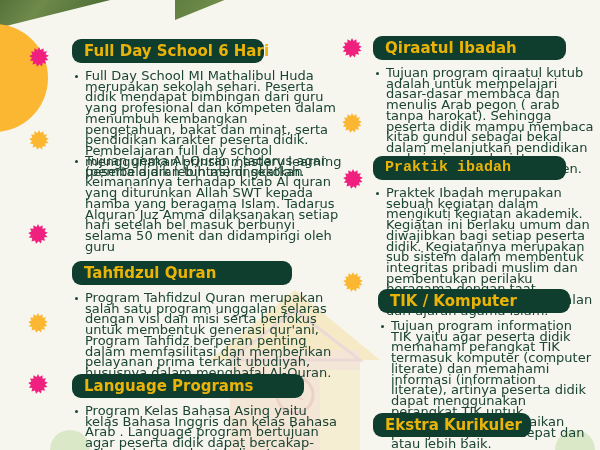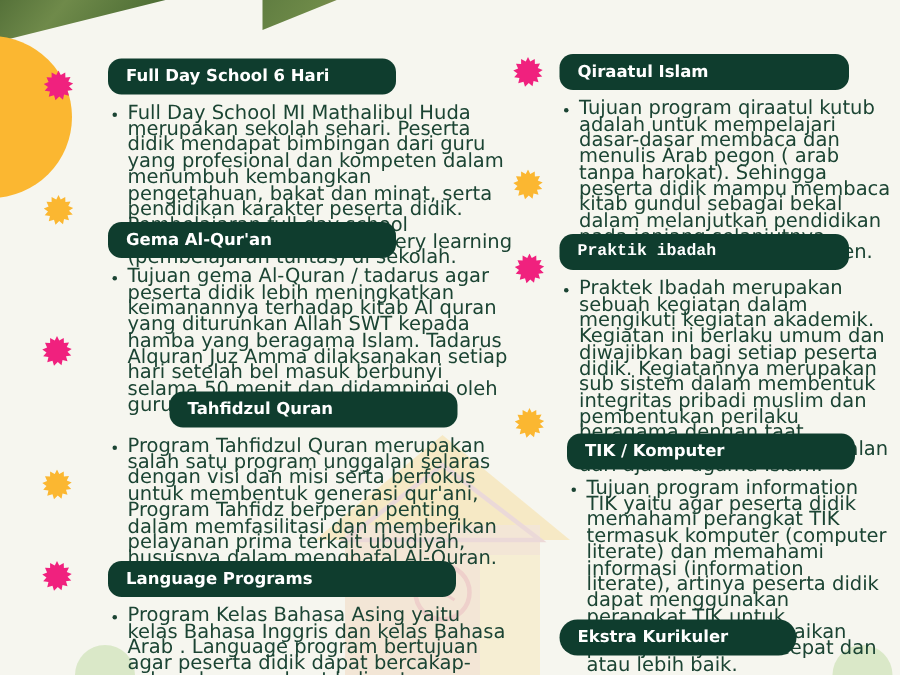--- a/index.html
+++ b/index.html
@@ -28,23 +28,23 @@
     position:absolute; left:210px; top:290px; width:170px; height:170px; opacity:0.35;
   }
   .green-blob-l { position:absolute; left:50px; top:430px; width:40px; height:40px; border-radius:50%; background:#cfe3b8; opacity:.7; }
   .green-blob-r { position:absolute; left:555px; top:430px; width:40px; height:40px; border-radius:50%; background:#cfe3b8; opacity:.7; }
 
   .burst { position:absolute; width:20px; height:20px; }
   .burst svg { width:100%; height:100%; display:block; }
 
   .section { position:absolute; }
   .pill {
-    background:#0f3d2e; color:#ffffff; border-radius:9px;
+    background:#0f3d2e; color:#eab308; border-radius:9px;
     font-family:"DejaVu Sans", sans-serif; font-weight:bold;
-    font-size:11px; line-height:24px; height:24px;
+    font-size:15px; line-height:24px; height:24px;
     padding:0 0 0 12px; box-sizing:border-box; white-space:nowrap;
   }
   .body {
     position:relative; margin-top:8px; padding-left:13px;
     font-size:13px; line-height:10.7px; color:#1b4433;
   }
   .body .dot {
     position:absolute; left:3px; top:4px; width:3px; height:3px; border-radius:50%; background:#1b4433;
   }
 </style>
@@ -117,45 +117,44 @@
 
 <div class="section" style="left:72px;top:39px;width:270px;">
   <div class="pill" style="width:192px;">Full Day School 6 Hari</div>
   <div class="body">
     <span class="dot"></span>
     <span>Full Day School MI Mathalibul Huda merupakan sekolah sehari. Peserta didik mendapat bimbingan dari guru yang profesional dan kompeten dalam menumbuh kembangkan pengetahuan, bakat dan minat, serta pendidikan karakter peserta didik. Pembelajaran full day school menggunakan prinsip mastery learning (pembelajaran tuntas) di sekolah.</span>
   </div>
 </div>
 
 <div class="section" style="left:72px;top:148px;width:270px;">
-  <div class="pill" style="width:192px;">Gema Al-Qur'an</div>
   <div class="body">
     <span class="dot"></span>
     <span>Tujuan gema Al-Quran / tadarus agar peserta didik lebih meningkatkan keimanannya terhadap kitab Al quran yang diturunkan Allah SWT kepada hamba yang beragama Islam. Tadarus Alquran Juz Amma dilaksanakan setiap hari setelah bel masuk berbunyi selama 50 menit dan  didampingi oleh guru</span>
   </div>
 </div>
 
 <div class="section" style="left:72px;top:261px;width:270px;">
-  <div class="pill" style="width:192px;margin-left:41px;">Tahfidzul Quran</div>
+  <div class="pill" style="width:220px;">Tahfidzul Quran</div>
   <div class="body">
     <span class="dot"></span>
     <span>Program  Tahfidzul Quran merupakan salah satu program unggalan selaras dengan visi dan misi serta  berfokus untuk membentuk generasi qur'ani, Program Tahfidz berperan penting dalam memfasilitasi dan memberikan pelayanan prima terkait ubudiyah, hususnya dalam menghafal Al-Quran.</span>
   </div>
 </div>
 
 <div class="section" style="left:72px;top:374px;width:270px;">
   <div class="pill" style="width:232px;">Language Programs</div>
   <div class="body">
     <span class="dot"></span>
     <span>Program Kelas Bahasa Asing yaitu kelas Bahasa Inggris dan kelas Bahasa Arab . Language program bertujuan agar peserta didik dapat bercakap-cakap dan membuat kalimat sederhana serta ungkapan-ungkapan komunikatif yang</span>
   </div>
 </div>
 
 <div class="section" style="left:373px;top:36px;width:222px;">
-  <div class="pill" style="width:193px;">Qiraatul Islam</div>
+  <div class="pill" style="width:193px;">Qiraatul Ibadah</div>
   <div class="body">
     <span class="dot"></span>
     <span>Tujuan program qiraatul kutub adalah untuk mempelajari dasar-dasar membaca dan menulis Arab pegon ( arab tanpa harokat). Sehingga peserta didik mampu membaca kitab gundul sebagai bekal dalam melanjutkan pendidikan pada jenjang selanjutnya maupun di pondok pesantren.</span>
   </div>
 </div>
 
 <div class="section" style="left:373px;top:156px;width:222px;">
   <div class="pill" style="width:193px;font-family:Liberation Mono, monospace;">Praktik ibadah</div>
   <div class="body">
     <span class="dot"></span>
@@ -165,14 +164,14 @@
 
 <div class="section" style="left:378px;top:289px;width:217px;">
   <div class="pill" style="width:192px;">TIK / Komputer</div>
   <div class="body">
     <span class="dot"></span>
     <span>Tujuan program information TIK yaitu agar peserta didik memahami perangkat TIK termasuk komputer (computer literate) dan memahami informasi (information literate), artinya peserta didik dapat menggunakan perangkat TIK untuk membantu menyelesaikan pekerjaannya lebih cepat dan atau lebih baik.</span>
   </div>
 </div>
 
 <div class="section" style="left:373px;top:413px;width:222px;">
-  <div class="pill" style="width:158px;border-radius:12px;">Ekstra Kurikuler</div>
+  <div class="pill" style="width:158px;">Ekstra Kurikuler</div>
 </div>
 
 </body></html>

